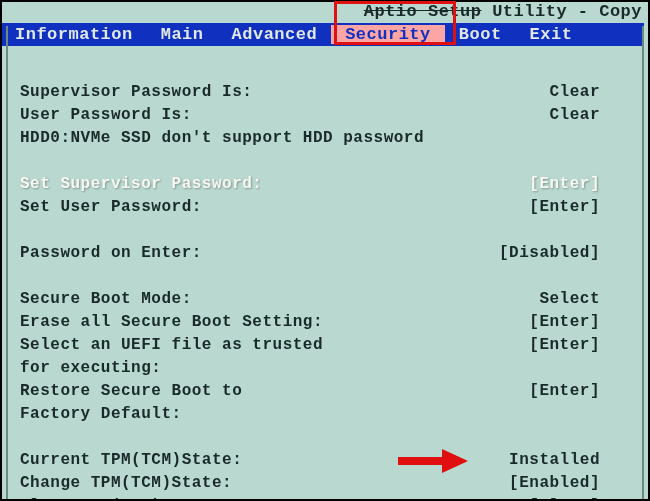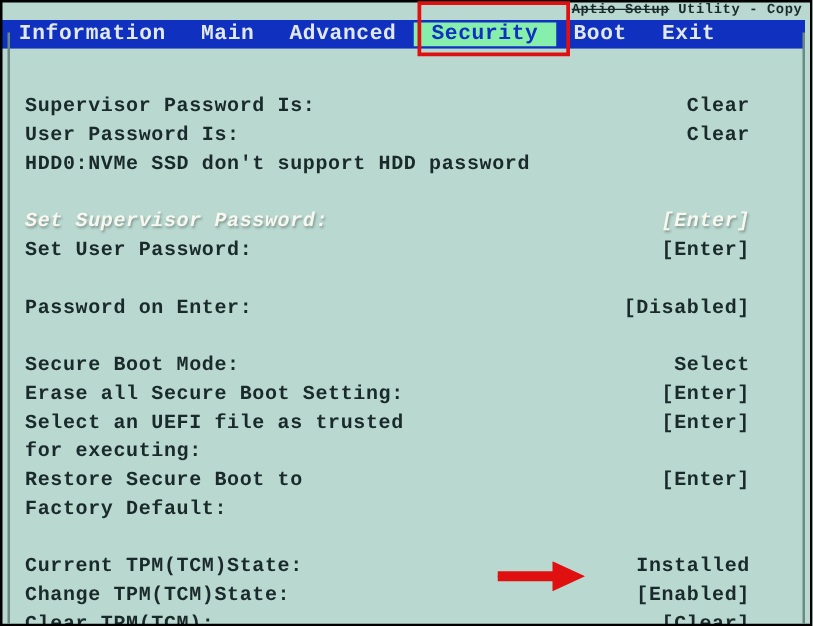--- a/index.html
+++ b/index.html
@@ -10,41 +10,41 @@
       font-family: 'Courier New', monospace;
       font-weight: bold;
       font-size: 16px;
       overflow: hidden;
       position: relative;
     }
     .title-bar {
       text-align: right;
       padding: 2px 8px 0 0;
       color: #1a2a2a;
-      font-size: 11px;
+      font-size: 17px;
       letter-spacing: 0.5px;
     }
     .title-bar .strike {
       text-decoration: line-through;
     }
     .menu-bar {
       background: #1030c0;
       color: #e0e8e8;
       display: flex;
       padding: 2px 0;
       font-size: 17px;
       margin: 2px 6px 0 1px;
     }
     .menu-item {
       padding: 0 14px;
       letter-spacing: 0.5px;
       position: relative;
     }
     .menu-item.selected {
-      background: #86efac;
+      background: #fca5a5;
       color: #1030c0;
     }
     .highlight-box {
       position: absolute;
       border: 3px solid #e01010;
       pointer-events: none;
       z-index: 10;
     }
     .content {
       padding: 12px 20px 10px 20px;
@@ -55,21 +55,20 @@
       display: flex;
       justify-content: space-between;
       line-height: 23px;
       letter-spacing: 0.5px;
     }
     .row .label { white-space: pre; }
     .row .value { white-space: pre; padding-right: 30px; }
     .row.highlighted {
       color: #f8f8f0;
       text-shadow: 1px 1px 2px rgba(0,0,0,0.3);
-      font-style: italic;
     }
     .spacer { height: 23px; }
     .arrow {
       position: absolute;
       left: 398px;
       top: 449px;
       z-index: 9;
     }
     .outer-border {
       position: absolute;

